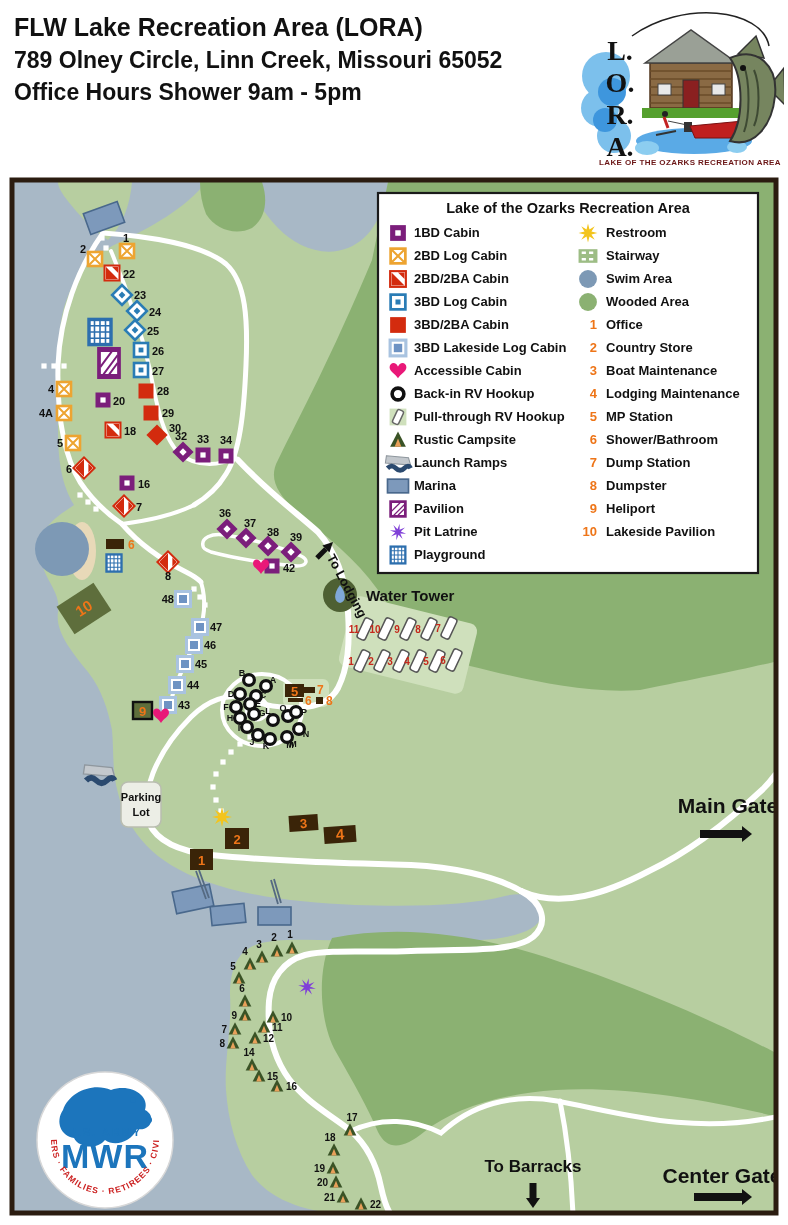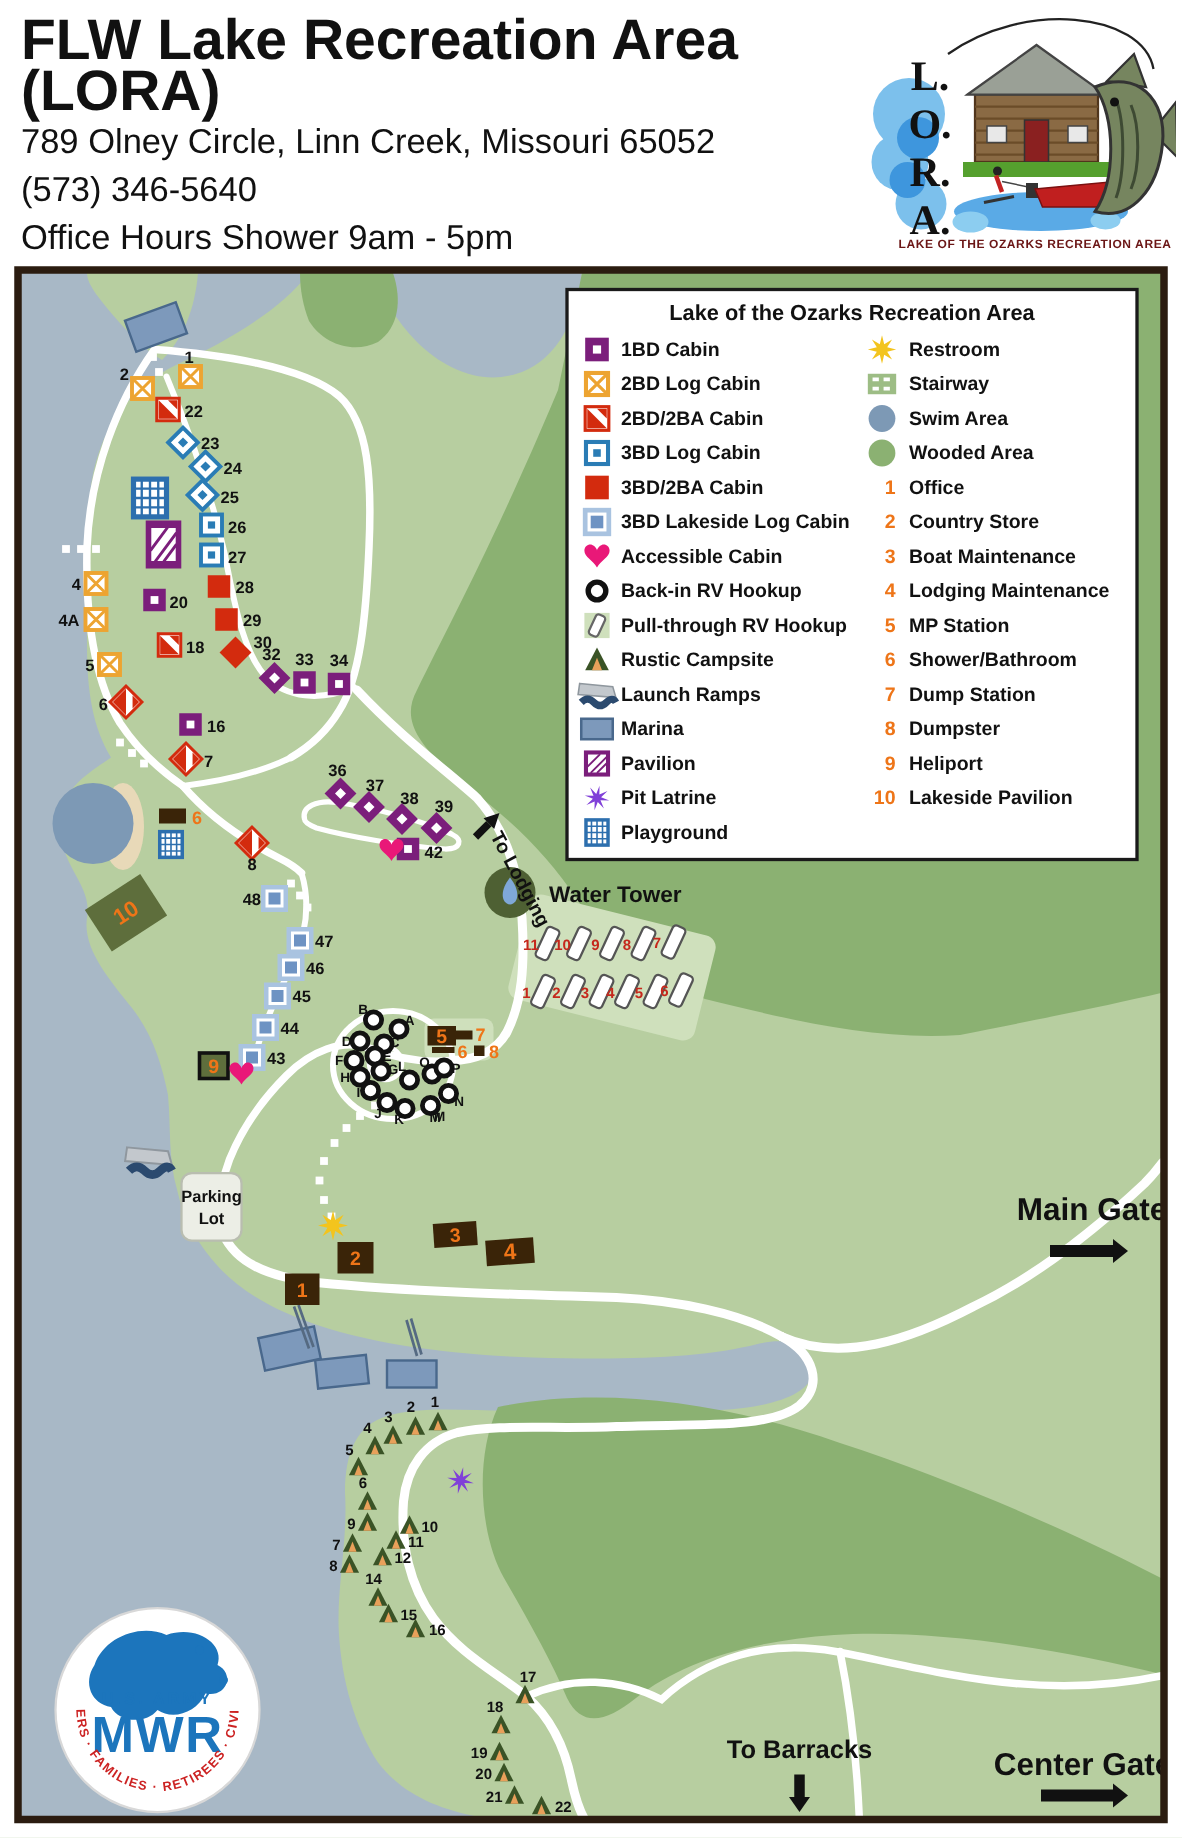--- a/index.html
+++ b/index.html
@@ -1,33 +1,32 @@
 <!DOCTYPE html>
 <html><head>
 <meta charset="utf-8">
 <style>
   html,body{margin:0;padding:0;background:#fff;}
   #app{position:relative;width:788px;height:1225px;background:#fff;overflow:hidden;
        font-family:"Liberation Sans",sans-serif;}
   .hdr{position:absolute;left:14px;top:10px;width:560px;color:#111;}
-  .hdr .t1{font-size:38px;font-weight:bold;line-height:34px;}
-  .hdr .t2{font-size:23px;font-weight:normal;line-height:32px;}
+  .hdr .t1{font-size:25px;font-weight:bold;line-height:34px;}
+  .hdr .t2{font-size:23px;font-weight:bold;line-height:32px;}
   #lora{position:absolute;right:4px;top:8px;}
   #mapsvg{position:absolute;left:0;top:0;}
   svg text{font-family:"Liberation Sans",sans-serif;}
   .serif{font-family:"Liberation Serif",serif;}
 </style>
 </head>
 <body>
 
 <div id="app">
   <div class="hdr">
     <div class="t1">FLW Lake Recreation Area (LORA)</div>
     <div class="t2">789 Olney Circle, Linn Creek, Missouri 65052</div>
-    <div class="t2">(573) 346-5640</div>
     <div class="t2">Office Hours Shower 9am - 5pm</div>
   </div>
 
   <svg id="lora" width="212" height="164" viewBox="0 0 212 164">
     <g>
       <circle cx="34" cy="68" r="24" fill="#7cc0ec"></circle>
       <circle cx="28" cy="100" r="19" fill="#7cc0ec"></circle>
       <circle cx="42" cy="128" r="17" fill="#7cc0ec"></circle>
       <circle cx="40" cy="84" r="14" fill="#3e96dd"></circle>
       <circle cx="33" cy="112" r="12" fill="#3e96dd"></circle>

